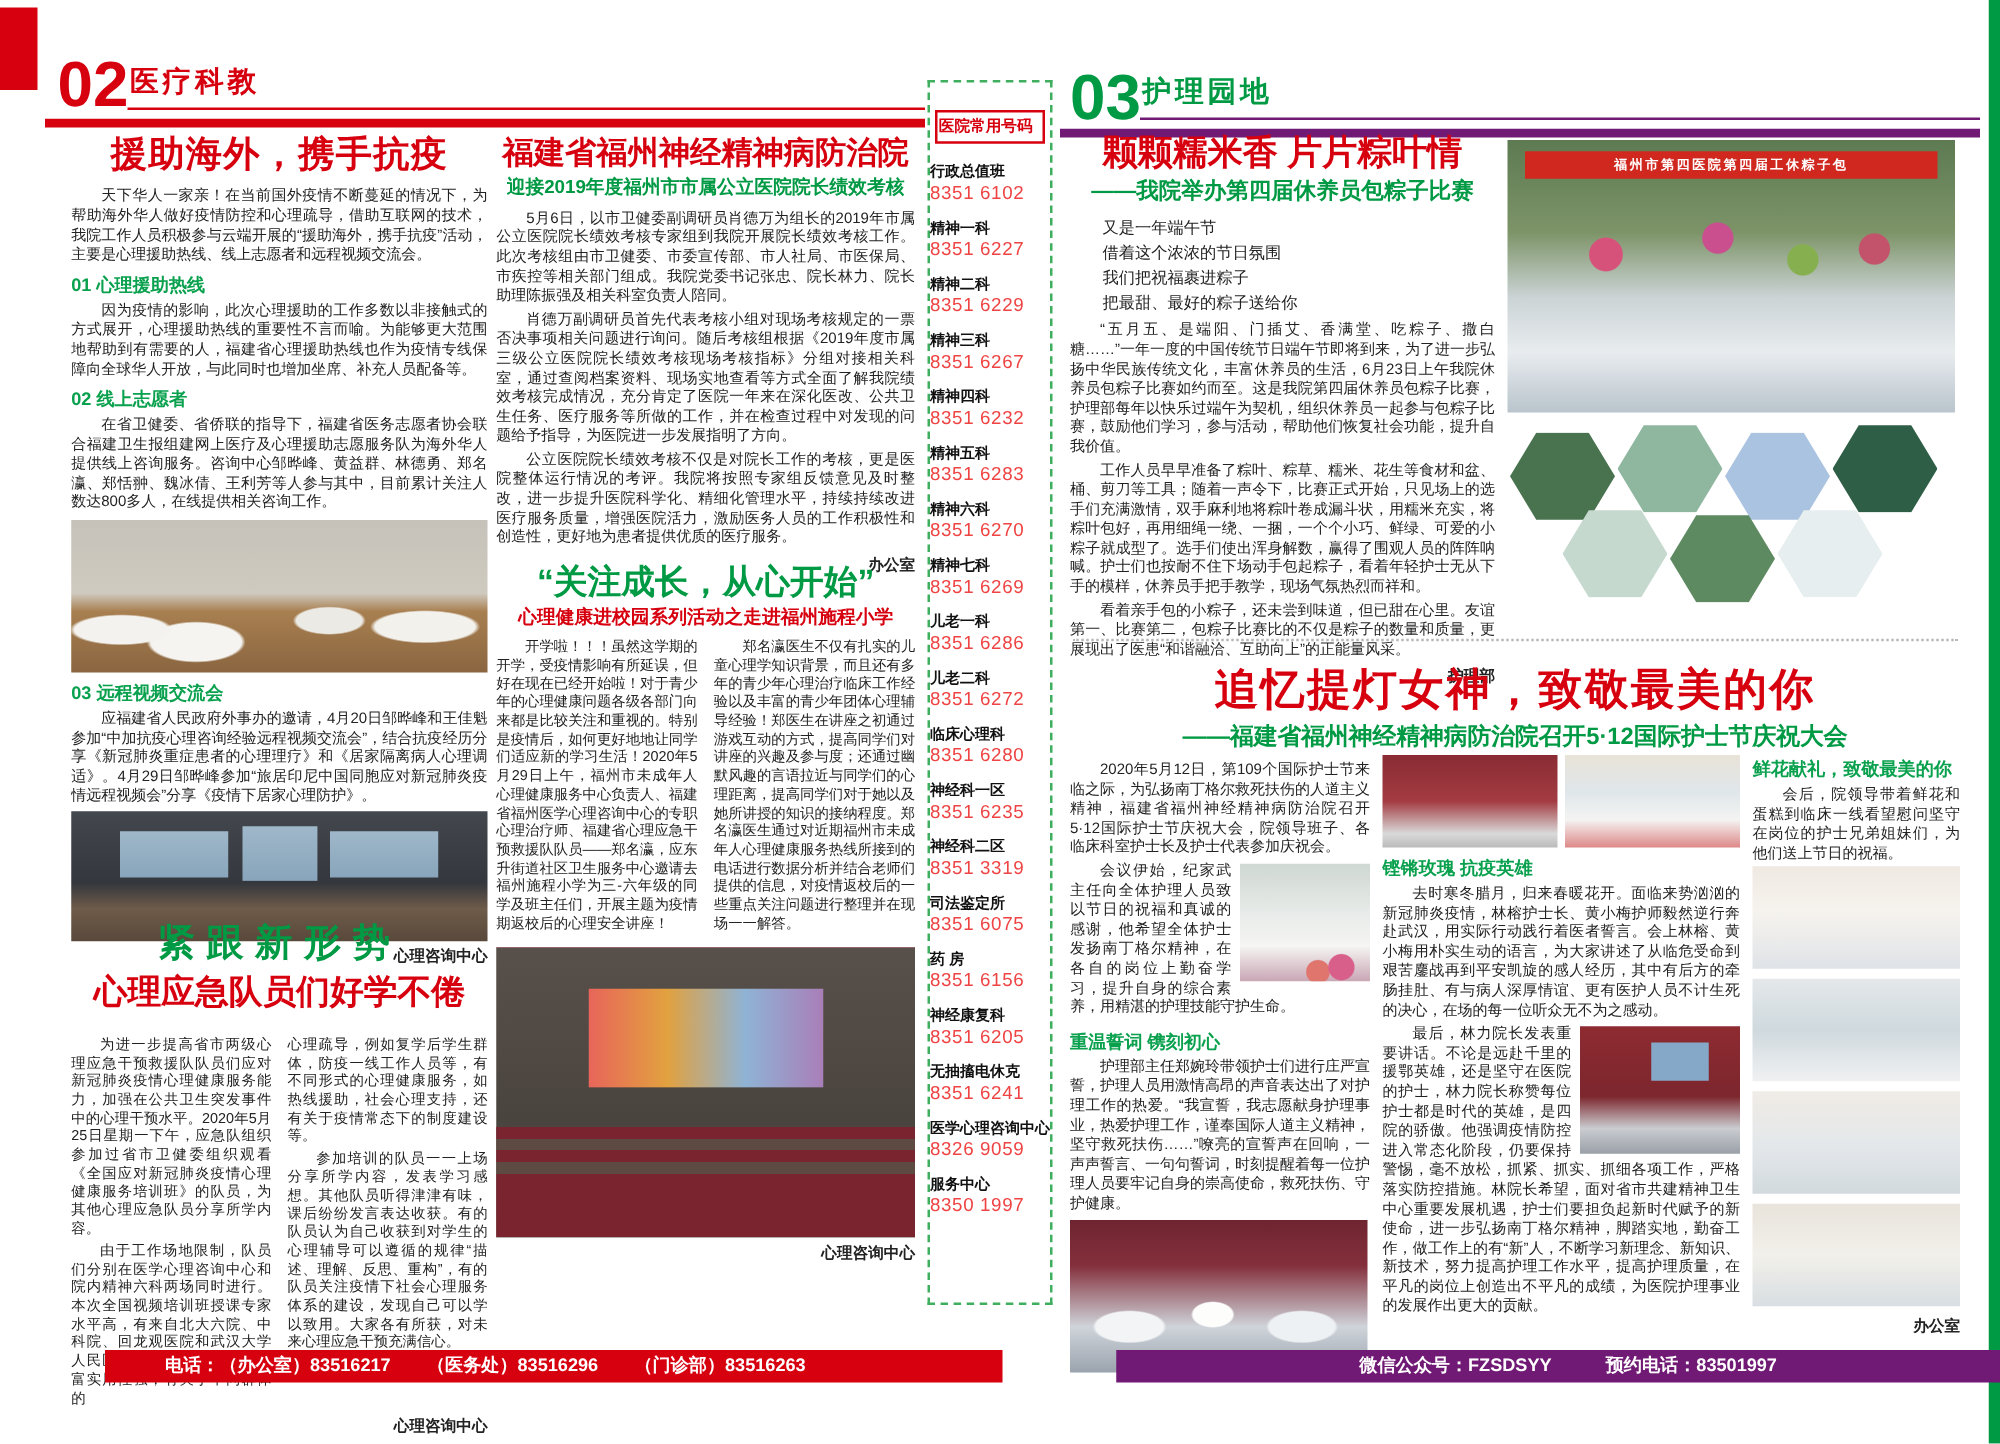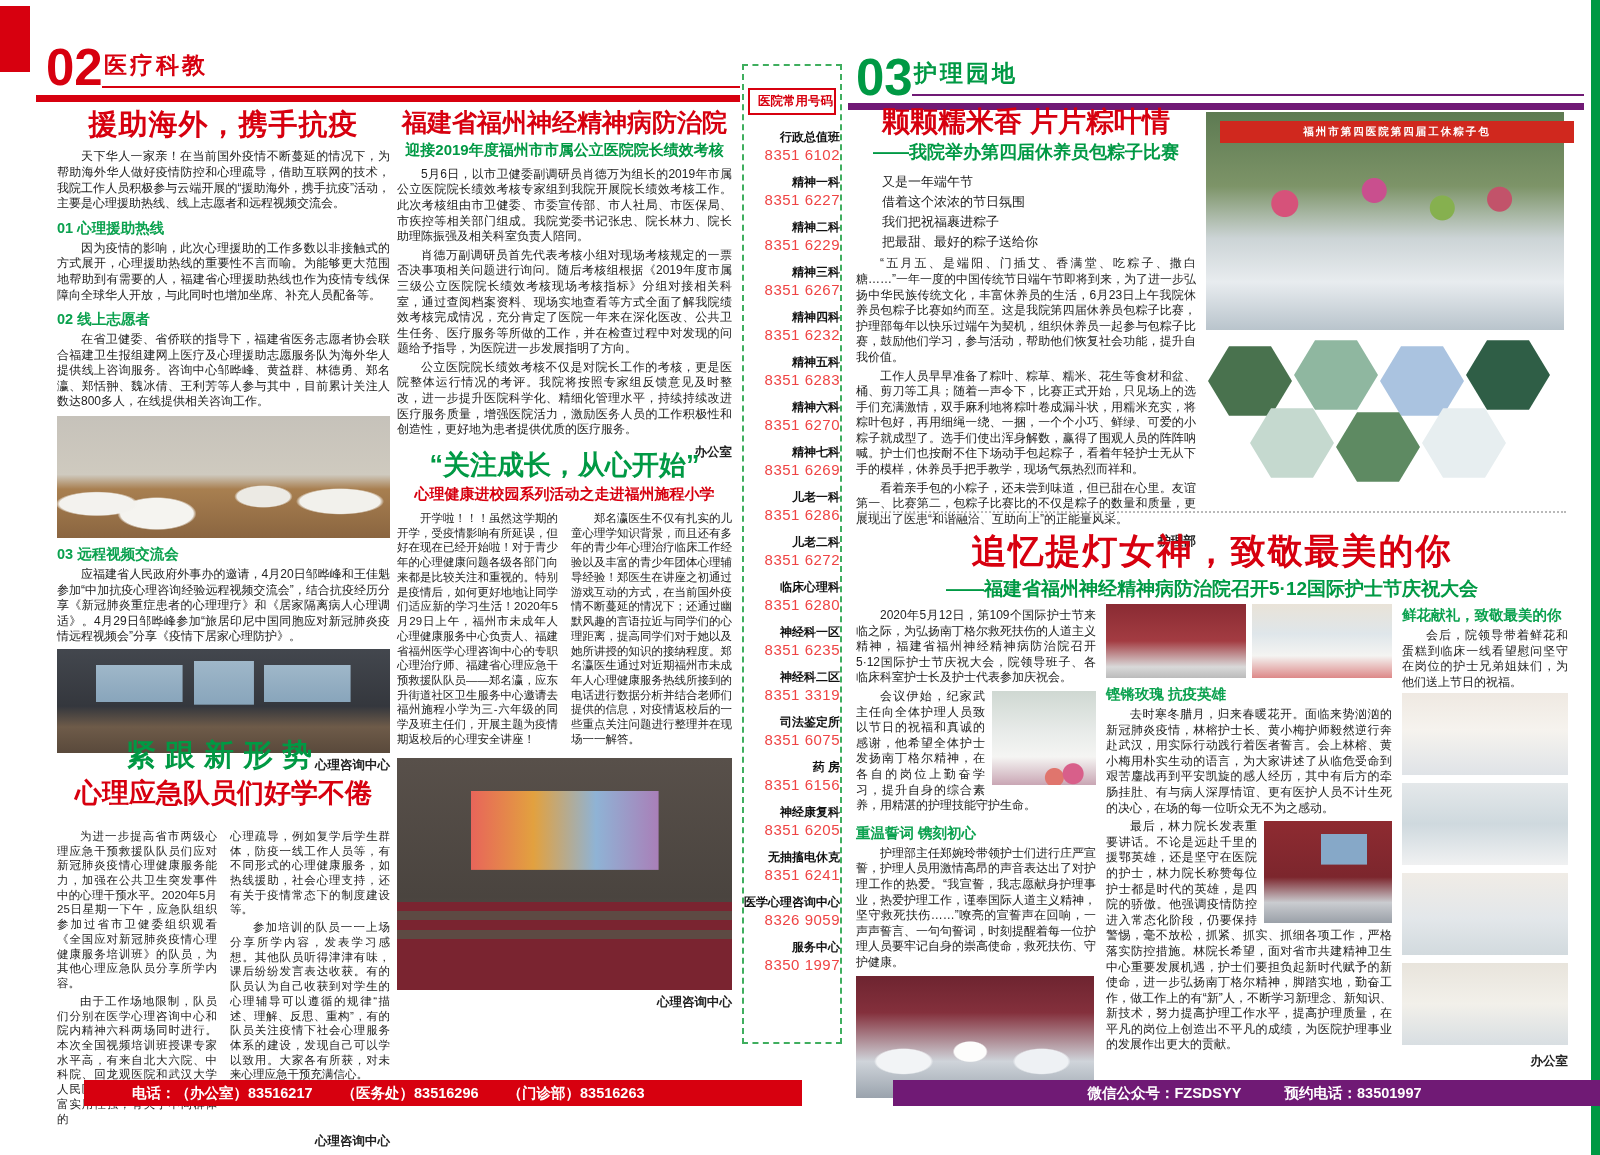--- a/index.html
+++ b/index.html
@@ -33,21 +33,21 @@
   .twocol .col{flex:1;}
   .twocol .para{font-size:11.5px;line-height:1.28;}
   #artC{left:397px;top:108px;width:335px;}
   #artC .title-lg{font-size:25px;}
   #artC .subtitle{font-size:15px;color:#009944;}
   #artD{left:397px;top:450px;width:335px;}
   #artD .title-lg{font-size:27px;}
   #artD .subtitle{font-size:15px;color:#d7000f;}
   
   #phonecol{position:absolute;left:742px;top:64px;width:100px;height:980px;
-            border:2px dashed #3fae5e;box-sizing:border-box;text-align:right;}
+            border:2px dashed #3fae5e;box-sizing:border-box;text-align:left;}
   .pc-title{margin:22px 4px 14px 4px;border:2px solid #d7000f;color:#d7000f;
             font-size:12.5px;font-weight:800;padding:3px 1px;}
   .pc-item{margin-bottom:11px;}
   .pc-dept{font-size:12px;font-weight:700;color:#111;white-space:nowrap;}
   .pc-num{font-size:15px;color:#ef4444;letter-spacing:.5px;}
   
   .ph{background:#cfcfcf;}
   .ph-meeting{width:333px;height:122px;margin:6px 0 2px 0;background:
      radial-gradient(ellipse at 12% 72%, #f3f2ee 0 9%, transparent 10%),
      radial-gradient(ellipse at 30% 80%, #f5f4f0 0 11%, transparent 12%),
@@ -66,21 +66,21 @@
      linear-gradient(180deg,#58504a 0%,#4a443f 60%,#6b5d55 100%);}
   
   #artE_photos{left:1206px;top:112px;width:358px;}
   .ph-group{width:358px;height:218px;position:relative;background:
      radial-gradient(circle at 22% 42%, #d6527a 0 13px, transparent 14px),
      radial-gradient(circle at 47% 36%, #c94f8e 0 12px, transparent 13px),
      radial-gradient(circle at 66% 44%, #86b04f 0 12px, transparent 13px),
      radial-gradient(circle at 82% 40%, #c2536a 0 12px, transparent 13px),
      linear-gradient(180deg,#5d7a52 0%,#7d9468 34%,#ccd4d6 58%,#e8ecef 78%,#b9c4cc 100%);}
   .ph-banner{position:absolute;left:4%;top:9px;width:92%;background:#d0281e;color:#fff;
-     font-size:10.5px;letter-spacing:2px;text-align:center;padding:4px 12px;font-weight:700;}
+     font-size:10.5px;letter-spacing:2px;text-align:center;padding:4px 0;font-weight:700;}
   .hexwrap{position:relative;width:358px;height:142px;margin-top:8px;}
   .hex{position:absolute;clip-path:polygon(25% 3%,75% 3%,100% 50%,75% 97%,25% 97%,0% 50%);}
   
   #artF_title{left:856px;top:528px;width:712px;text-align:center;font-size:35px;
      font-weight:700;color:#d7000f;letter-spacing:2px;}
   #artF_sub{left:856px;top:576px;width:712px;text-align:center;font-size:19px;
      font-weight:800;color:#009944;}
   #fcol1{left:856px;top:608px;width:240px;}
   #fcol2{left:1106px;top:604px;width:286px;}
   #fcol3{left:1402px;top:606px;width:166px;}
@@ -172,21 +172,21 @@
   </div>
 
   <div class="blk" id="artD">
     <h2 class="title-lg green">“关注成长，从心开始”</h2>
     <div class="subtitle">心理健康进校园系列活动之走进福州施程小学</div>
     <div class="twocol">
       <div class="col">
         <p class="para">开学啦！！！虽然这学期的开学，受疫情影响有所延误，但好在现在已经开始啦！对于青少年的心理健康问题各级各部门向来都是比较关注和重视的。特别是疫情后，如何更好地地让同学们适应新的学习生活！2020年5月29日上午，福州市未成年人心理健康服务中心负责人、福建省福州医学心理咨询中心的专职心理治疗师、福建省心理应急干预救援队队员——郑名瀛，应东升街道社区卫生服务中心邀请去福州施程小学为三-六年级的同学及班主任们，开展主题为疫情期返校后的心理安全讲座！</p>
       </div>
       <div class="col">
-        <p class="para">郑名瀛医生不仅有扎实的儿童心理学知识背景，而且还有多年的青少年心理治疗临床工作经验以及丰富的青少年团体心理辅导经验！郑医生在讲座之初通过游戏互动的方式，在当前国外疫情不断蔓延的情况下；还通过幽默风趣的言语拉近与同学们的心理距离，提高同学们对于她以及她所讲授的知识的接纳程度。郑名瀛医生通过对近期福州市未成年人心理健康服务热线所接到的电话进行数据分析并结合老师们提供的信息，对疫情返校后的一些重点关注问题进行整理并在现场一一解答。</p>
+        <p class="para">郑名瀛医生不仅有扎实的儿童心理学知识背景，而且还有多年的青少年心理治疗临床工作经验以及丰富的青少年团体心理辅导经验！郑医生在讲座之初通过游戏互动的方式，提高同学们对讲座的兴趣及参与度；还通过幽默风趣的言语拉近与同学们的心理距离，提高同学们对于她以及她所讲授的知识的接纳程度。郑名瀛医生通过对近期福州市未成年人心理健康服务热线所接到的电话进行数据分析并结合老师们提供的信息，对疫情返校后的一些重点关注问题进行整理并在现场一一解答。</p>
       </div>
     </div>
     <div class="ph ph-lecture"></div>
     <div class="caption">心理咨询中心</div>
   </div>
 
   <div id="phonecol">
     <div class="pc-title">医院常用号码</div>
     <div>
         <div class="pc-item">

